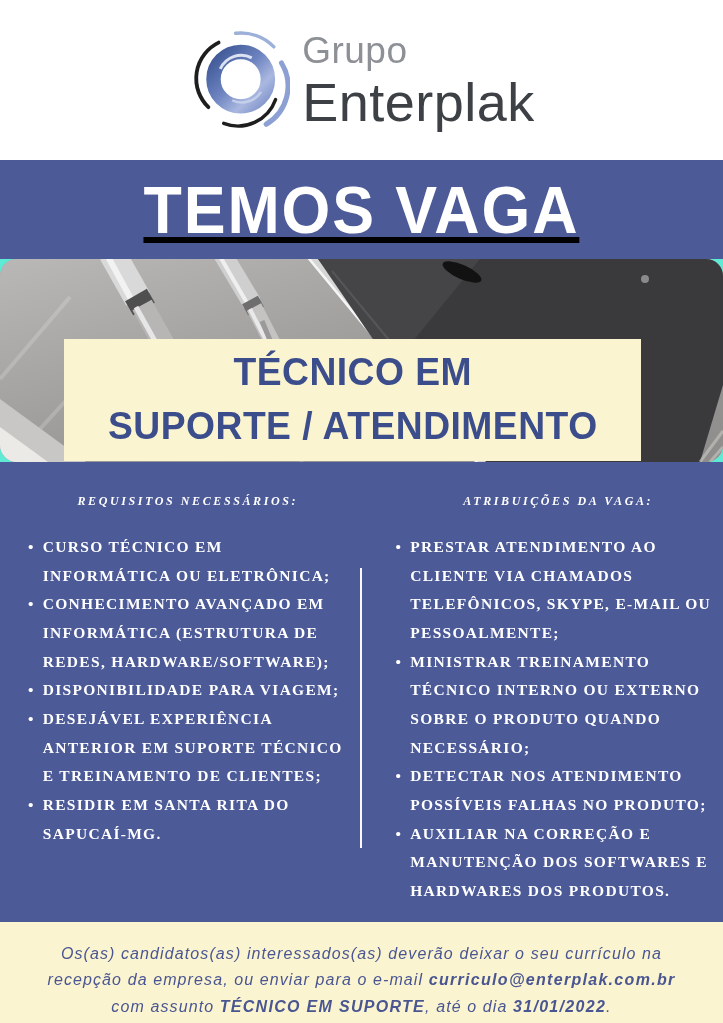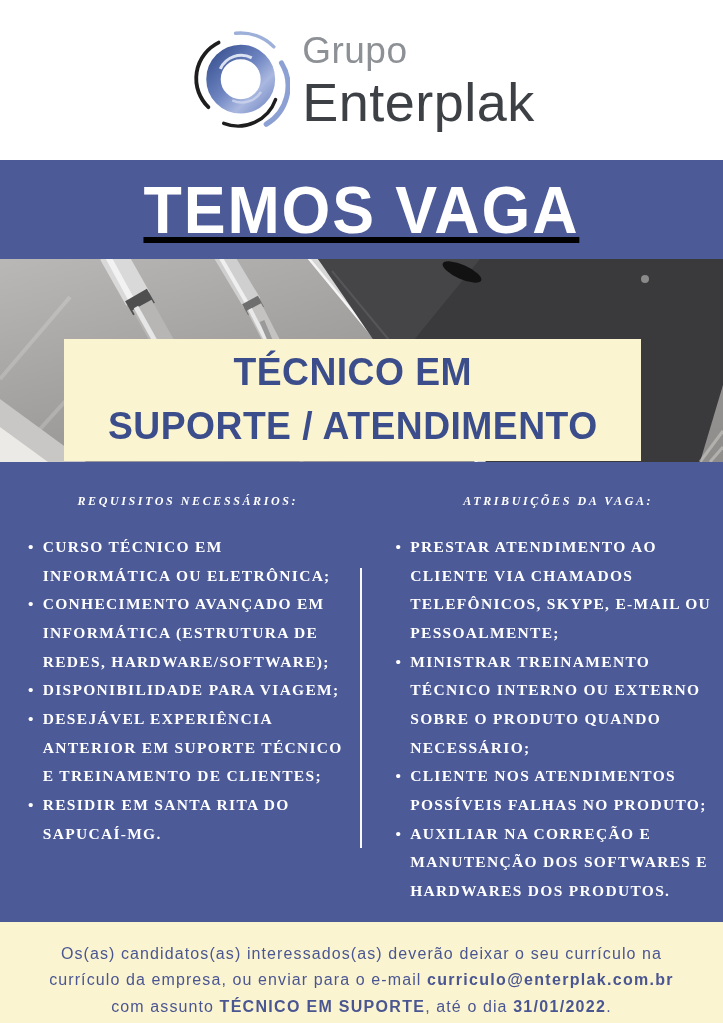--- a/index.html
+++ b/index.html
@@ -39,20 +39,21 @@
     color:#ffffff;font-weight:bold;font-size:66px;letter-spacing:2px;
     transform:scaleX(0.95);
   }
 
   
   .photo{
     position:relative;
     height:203px;
     overflow:hidden;
     background:#9b9997;
+    border-radius:17px;
   }
   .photo svg{position:absolute;top:0;left:0;}
   .job-box{
     position:absolute;
     left:64px;top:80px;width:577px;height:122px;
     background:#fbf4d0;
     display:flex;flex-direction:column;align-items:center;justify-content:center;
     text-align:center;
   }
   .job-line{
@@ -99,21 +100,21 @@
   }
 
   
   .footer{
     height:101px;
     background:#fbf4d1;
     box-sizing:border-box;
     padding-top:19px;
     text-align:center;
     color:#4a5691;
-    font-size:16px;letter-spacing:1.1px;line-height:1.65;
+    font-size:16px;letter-spacing:1.1px;line-height:1.65;font-style:italic;
   }
   .footer strong{font-weight:bold;letter-spacing:1.3px;margin-top:17px;}
 </style>
 </head>
 <body>
 
 <div class="page">
 
   <div class="header">
     <svg class="logo-ring" viewBox="0 0 120 120" aria-hidden="true">
@@ -243,35 +244,35 @@
         <li>
             <span class="bullet">•</span>
             <span>PRESTAR ATENDIMENTO AO CLIENTE VIA CHAMADOS TELEFÔNICOS, SKYPE, E-MAIL OU PESSOALMENTE;</span>
           </li>
         <li>
             <span class="bullet">•</span>
             <span>MINISTRAR TREINAMENTO TÉCNICO INTERNO OU EXTERNO SOBRE O PRODUTO QUANDO NECESSÁRIO;</span>
           </li>
         <li>
             <span class="bullet">•</span>
-            <span>CLIENTE NOS ATENDIMENTOS POSSÍVEIS FALHAS NO PRODUTO;</span>
+            <span>DETECTAR NOS ATENDIMENTO POSSÍVEIS FALHAS NO PRODUTO;</span>
           </li>
         <li>
             <span class="bullet">•</span>
             <span>AUXILIAR NA CORREÇÃO E MANUTENÇÃO DOS SOFTWARES E HARDWARES DOS PRODUTOS.</span>
           </li>
       </ul>
     </div>
   </div>
 
   <div class="footer">
     <div>
       <span>Os(as) candidatos(as) interessados(as) deverão deixar o seu currículo na</span>
     </div>
     <div>
-      <span>currículo da empresa, ou enviar para o e-mail </span><strong>curriculo@enterplak.com.br</strong>
+      <span>recepção da empresa, ou enviar para o e-mail </span><strong>curriculo@enterplak.com.br</strong>
     </div>
     <div>
       <span>com assunto </span><strong>TÉCNICO EM SUPORTE</strong><span>, até o dia </span><strong>31/01/2022</strong><span>.</span>
     </div>
   </div>
 
 </div>
 
 </body></html>

